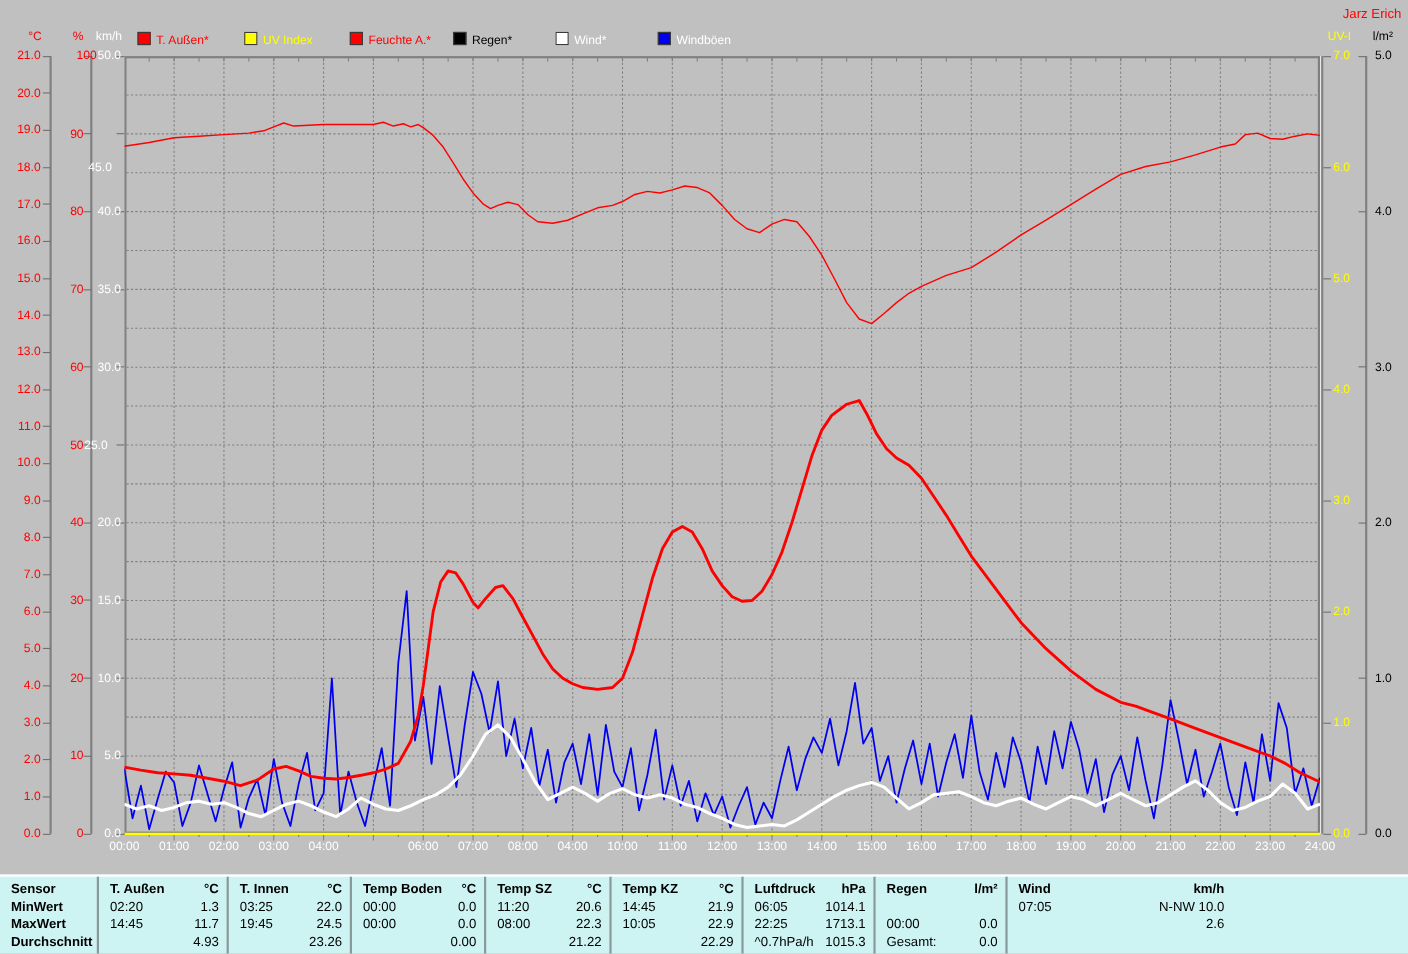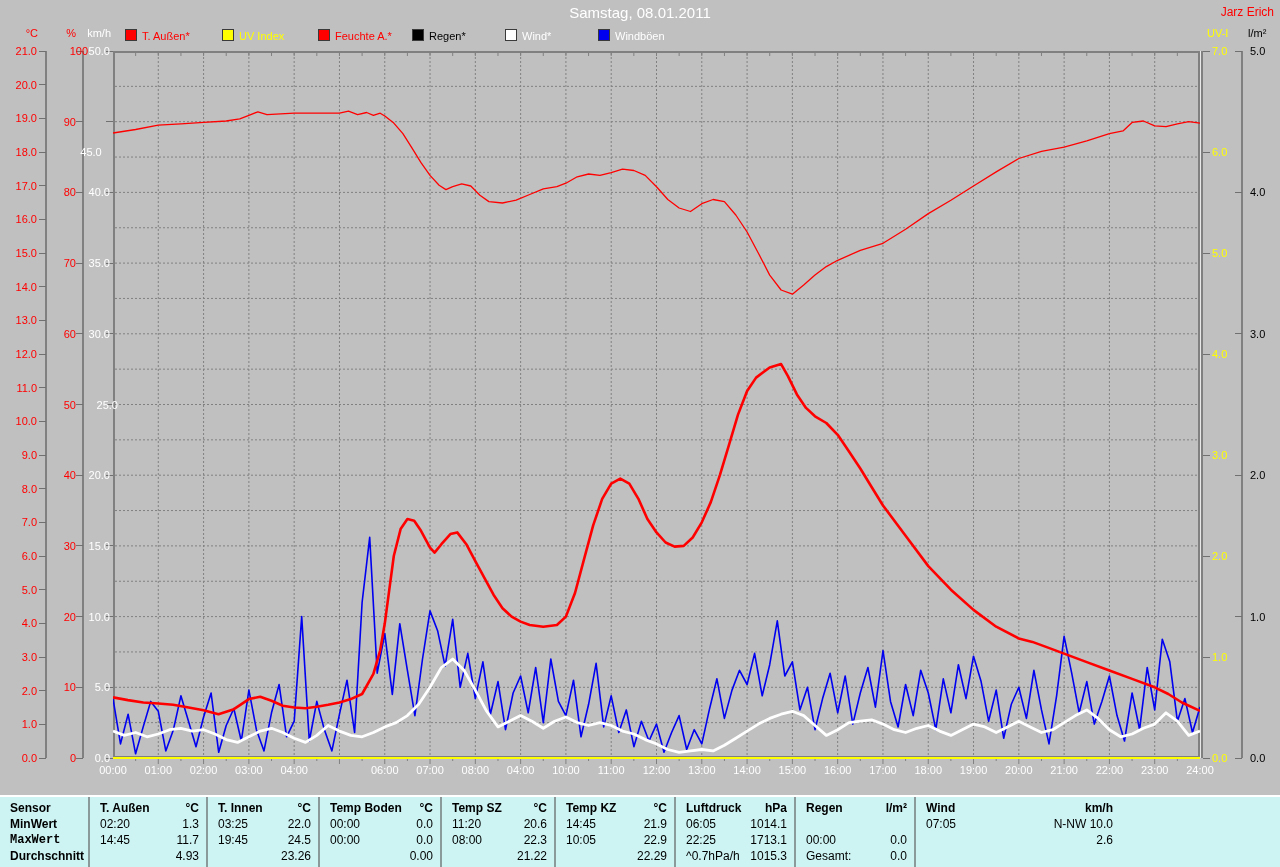--- a/index.html
+++ b/index.html
@@ -22,21 +22,20 @@
   .tline{height:16px;line-height:16px;display:flex;justify-content:space-between;
          padding:0 7px 0 10px;white-space:nowrap;}
   .tline .l{text-align:left;}
   .tline .r{text-align:right;}
   .hdr{font-weight:bold;}
 </style>
 </head>
 <body>
 
 <div id="screen">
-  <div class="title">Samstag, 08.01.2011</div>
   <div class="author">Jarz Erich</div>
   <div id="axheads">
       <div class="axhead" style="left: 2px; width: 36px; text-align: right; position: absolute; top: 27px; color: rgb(255, 0, 0);">°C</div>
       <div class="axhead" style="left: 42px; width: 34px; text-align: right; position: absolute; top: 27px; color: rgb(255, 0, 0);">%</div>
       <div class="axhead" style="left: 74px; width: 37px; text-align: right; position: absolute; top: 27px; color: rgb(255, 255, 255);">km/h</div>
       <div class="axhead" style="left: 1207px; width: 32px; text-align: left; position: absolute; top: 27px; color: rgb(255, 255, 0);">UV-I</div>
       <div class="axhead" style="left: 1248px; width: 32px; text-align: left; position: absolute; top: 27px; color: rgb(0, 0, 0);">l/m²</div>
     </div>
   <div id="legend">
       <div class="legend-item" style="left: 125px;"><span class="sw" style="background: rgb(255, 0, 0);"></span><span style="color: rgb(255, 0, 0);">T. Außen*</span></div>
@@ -264,21 +263,21 @@
       <div class="ylab" style="left: 72px; top: 45px; width: 38px; text-align: right; color: rgb(255, 255, 255);">50.0</div>
       <div class="tick" style="left: 106px; top: 121.2px; width: 7px;"></div>
       <div class="ylab" style="left: 72px; top: 115.7px; width: 38px; text-align: center; color: rgb(255, 255, 255); margin-top: 30px;">45.0</div>
       <div class="tick" style="left: 106px; top: 191.9px; width: 7px;"></div>
       <div class="ylab" style="left: 72px; top: 186.4px; width: 38px; text-align: right; color: rgb(255, 255, 255);">40.0</div>
       <div class="tick" style="left: 106px; top: 262.6px; width: 7px;"></div>
       <div class="ylab" style="left: 72px; top: 257.1px; width: 38px; text-align: right; color: rgb(255, 255, 255);">35.0</div>
       <div class="tick" style="left: 106px; top: 333.3px; width: 7px;"></div>
       <div class="ylab" style="left: 72px; top: 327.8px; width: 38px; text-align: right; color: rgb(255, 255, 255);">30.0</div>
       <div class="tick" style="left: 106px; top: 404px; width: 7px;"></div>
-      <div class="ylab" style="left: 80px; top: 398.5px; width: 38px; text-align: right; color: rgb(255, 255, 255);">25.0</div>
+      <div class="ylab" style="left: 60px; top: 398.5px; width: 38px; text-align: right; color: rgb(255, 255, 255);">25.0</div>
       <div class="tick" style="left: 106px; top: 474.7px; width: 7px;"></div>
       <div class="ylab" style="left: 72px; top: 469.2px; width: 38px; text-align: right; color: rgb(255, 255, 255);">20.0</div>
       <div class="tick" style="left: 106px; top: 545.4px; width: 7px;"></div>
       <div class="ylab" style="left: 72px; top: 539.9px; width: 38px; text-align: right; color: rgb(255, 255, 255);">15.0</div>
       <div class="tick" style="left: 106px; top: 616.1px; width: 7px;"></div>
       <div class="ylab" style="left: 72px; top: 610.6px; width: 38px; text-align: right; color: rgb(255, 255, 255);">10.0</div>
       <div class="tick" style="left: 106px; top: 686.8px; width: 7px;"></div>
       <div class="ylab" style="left: 72px; top: 681.3px; width: 38px; text-align: right; color: rgb(255, 255, 255);">5.0</div>
       <div class="tick" style="left: 106px; top: 757.5px; width: 7px;"></div>
       <div class="ylab" style="left: 72px; top: 752px; width: 38px; text-align: right; color: rgb(255, 255, 255);">0.0</div>
@@ -336,21 +335,21 @@
       <div class="xlab" style="left: 996.833px;">20:00</div>
       <div class="xlab" style="left: 1042.12px;">21:00</div>
       <div class="xlab" style="left: 1087.42px;">22:00</div>
       <div class="xlab" style="left: 1132.71px;">23:00</div>
       <div class="xlab" style="left: 1178px;">24:00</div>
     </div>
   <div id="wtable">
       <div class="tcol" style="width: 88px;">
         <div class="tline hdr" style="justify-content: flex-start;">Sensor</div>
         <div class="tline hdr" style="justify-content: flex-start;">MinWert</div>
-        <div class="tline hdr" style="justify-content: flex-start; font-family: Liberation Mono, monospace;">MaxWert</div>
+        <div class="tline hdr" style="justify-content: flex-start;">MaxWert</div>
         <div class="tline hdr" style="justify-content: flex-start;">Durchschnitt</div>
       </div>
       <div class="tcol" style="width: 118px;">
         <div class="tline hdr">
           <span class="l">T. Außen</span>
           <span class="r">°C</span>
         </div>
         <div class="tline">
           <span class="l">02:20</span>
           <span class="r">1.3</span>

